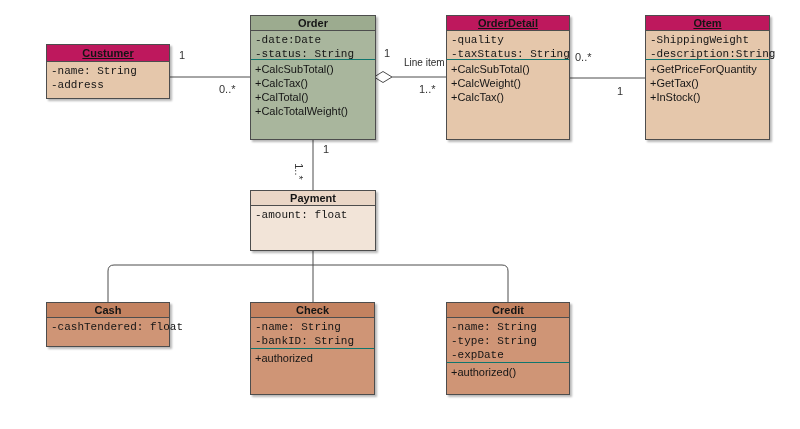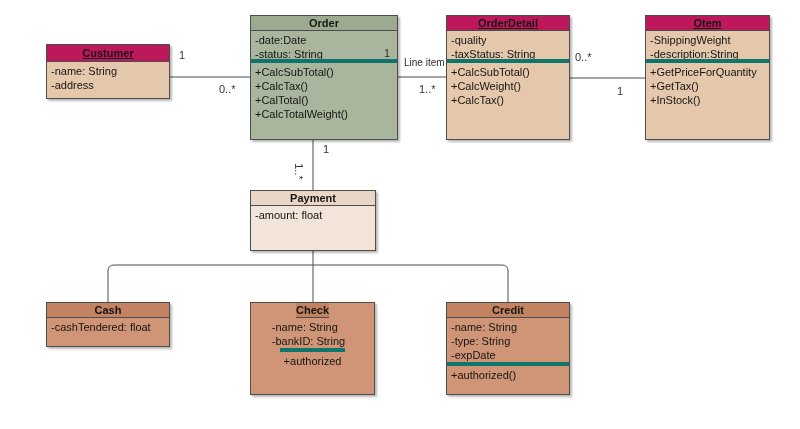--- a/index.html
+++ b/index.html
@@ -8,23 +8,23 @@
 
   .uml {
     position:absolute; display:flex; flex-direction:column;
     border:1px solid #4d4d4d; font-size:11px; color:#151515;
     box-shadow:1.5px 1.5px 2px rgba(0,0,0,0.28);
   }
   .uml .title {
     height:15px; line-height:14px; font-weight:bold; text-align:center;
     border-bottom:1px solid #4d4d4d; font-size:11px; overflow:hidden;
   }
-  .uml .attrs { padding:2px 12px 0 4px; }
+  .uml .attrs { padding:2px 12px 0 4px;font-family:Liberation Mono, monospace; }
   .uml .attrs div, .uml .methods div { line-height:14px; white-space:nowrap; }
-  .uml .methods { border-top:4px solid #0f766e; padding:2px 4px 12px 4px; flex:1; }
+  .uml .methods { border-top:1px solid #0f766e; padding:2px 4px 12px 4px; flex:1; }
 
   
   .green        { background:#a9b69d; }
   .green .title { background:#9cab8f; }
   .tan          { background:#e5c7ab; }
   .tan .title   { background:#be185d;text-decoration:underline; }
   .light        { background:#f2e4d8; }
   .light .title { background:#ead6c6; }
   .brown        { background:#cf9576; }
   .brown .title { background:#c38260; }
@@ -54,21 +54,21 @@
   </svg>
 
   <div class="uml tan" style="left:46px; top:44px; width:124px; height:55px;">
     <div class="title" style="height:17px; line-height:16px;">Custumer</div>
     <div class="attrs">
       <div>-name: String</div>
       <div>-address</div>
     </div>
   </div>
 
-  <div class="uml green" style="left:250px; top:15px; width:148px; height:125px;">
+  <div class="uml green" style="left:250px; top:15px; width:126px; height:125px;">
     <div class="title">Order</div>
     <div class="attrs" style="height:28px;">
       <div>-date:Date</div>
       <div>-status: String</div>
     </div>
     <div class="methods">
       <div>+CalcSubTotal()</div>
       <div>+CalcTax()</div>
       <div>+CalTotal()</div>
       <div>+CalcTotalWeight()</div>
@@ -108,21 +108,21 @@
     </div>
   </div>
 
   <div class="uml brown" style="left:46px; top:302px; width:124px; height:45px;">
     <div class="title">Cash</div>
     <div class="attrs">
       <div>-cashTendered: float</div>
     </div>
   </div>
 
-  <div class="uml brown" style="left:250px; top:302px; width:125px; height:93px;align-items:center;">
+  <div class="uml brown" style="left:250px; top:302px; width:125px; height:93px;">
     <div class="title">Check</div>
     <div class="attrs" style="height:30px;">
       <div>-name: String</div>
       <div>-bankID: String</div>
     </div>
     <div class="methods">
       <div>+authorized</div>
     </div>
   </div>
 

